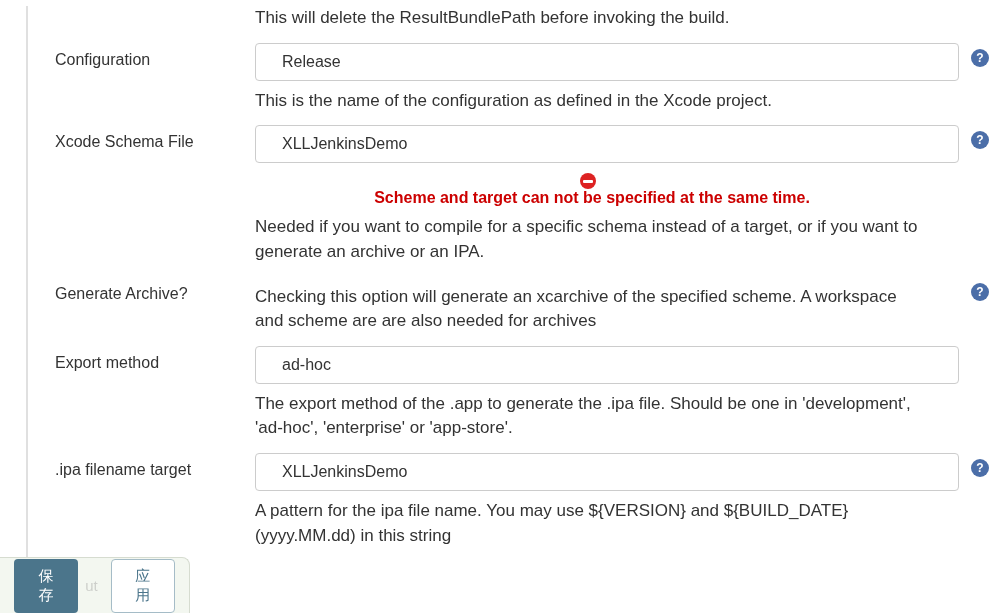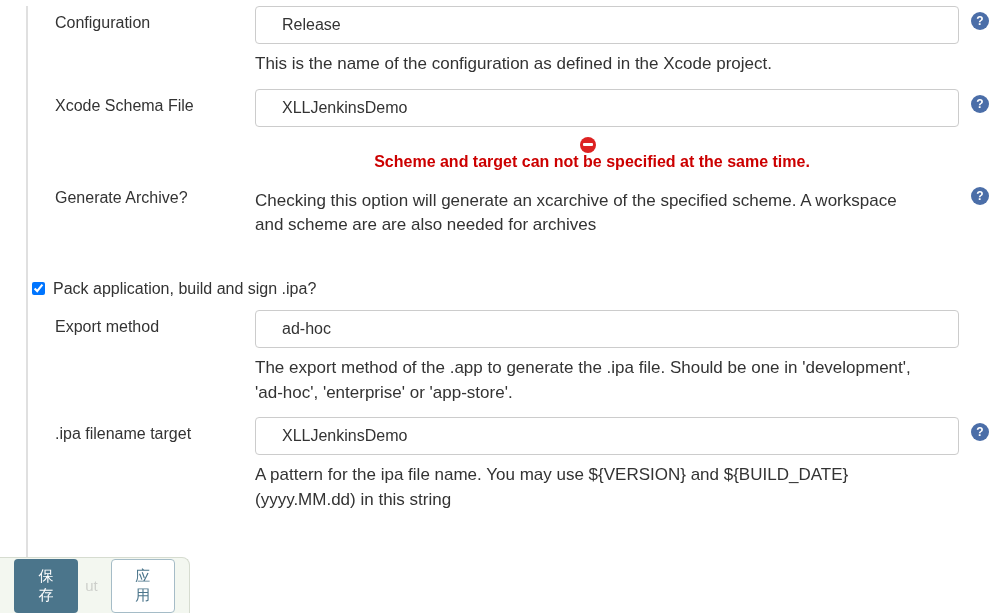--- a/index.html
+++ b/index.html
@@ -148,54 +148,57 @@
     border: 1px solid #a5bcc7;
   }
   .ghost-it { opacity: 0.35; margin-left: -6px; }
 </style>
 </head>
 <body>
 
 <div class="page">
   <div class="vbar"></div>
 
+  <div class="row">
+    <div class="label-col"></div>
+    <div class="input-col">
+      <div class="desc" style="margin-top:0">This will delete the ResultBundlePath before invoking the build.</div>
+    </div>
+  </div>
 
   <div class="row">
     <div class="label-col">Configuration</div>
     <div class="input-col">
       <input class="text-input" type="text" value="Release" style="">
       <div class="help-icon">?</div>
       <div class="desc">This is the name of the configuration as defined in the Xcode project.</div>
     </div>
   </div>
 
   <div class="row">
     <div class="label-col">Xcode Schema File</div>
     <div class="input-col">
       <input class="text-input" type="text" value="XLLJenkinsDemo" style="">
       <div class="help-icon">?</div>
       <div class="error-line">
         <span class="error-icon"></span>
         <span>Scheme and target can not be specified at the same time.</span>
       </div>
+      <div class="desc">Needed if you want to compile for a specific schema instead of a target, or if you want to generate an archive or an IPA.</div>
     </div>
   </div>
 
   <div class="row">
     <div class="label-col">Generate Archive?</div>
     <div class="input-col">
       <div class="help-icon">?</div>
       <div class="desc">Checking this option will generate an xcarchive of the specified scheme. A workspace and scheme are are also needed for archives</div>
     </div>
   </div>
 
-  <div class="checkbox-row">
-    <input type="checkbox" checked="" style="">
-    <span>Pack application, build and sign .ipa?</span>
-  </div>
 
   <div class="row">
     <div class="label-col">Export method</div>
     <div class="input-col">
       <input class="text-input" type="text" value="ad-hoc" style="">
       <div class="desc">The export method of the .app to generate the .ipa file. Should be one in 'development', 'ad-hoc', 'enterprise' or 'app-store'.</div>
     </div>
   </div>
 
   <div class="row">

